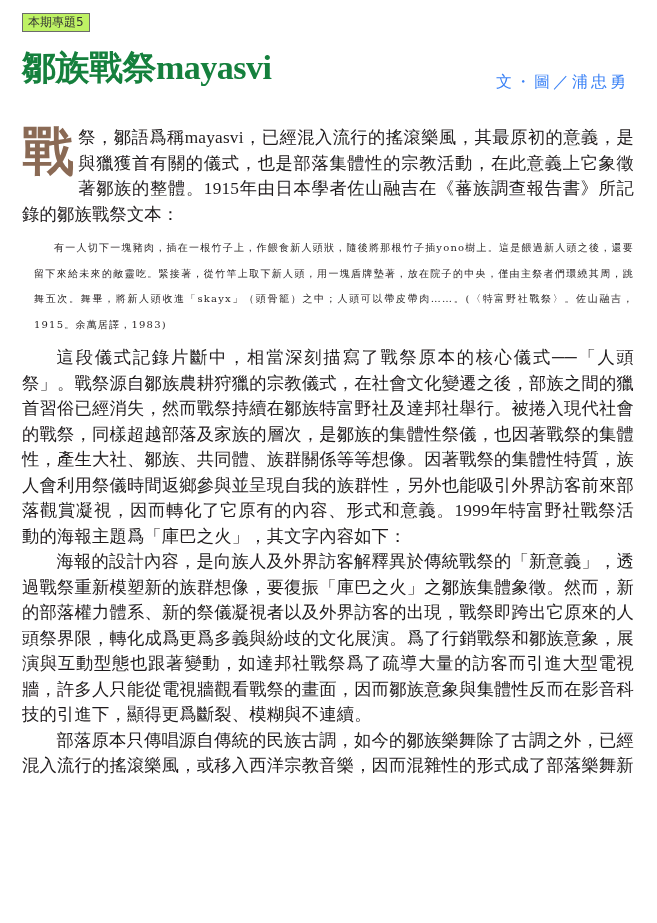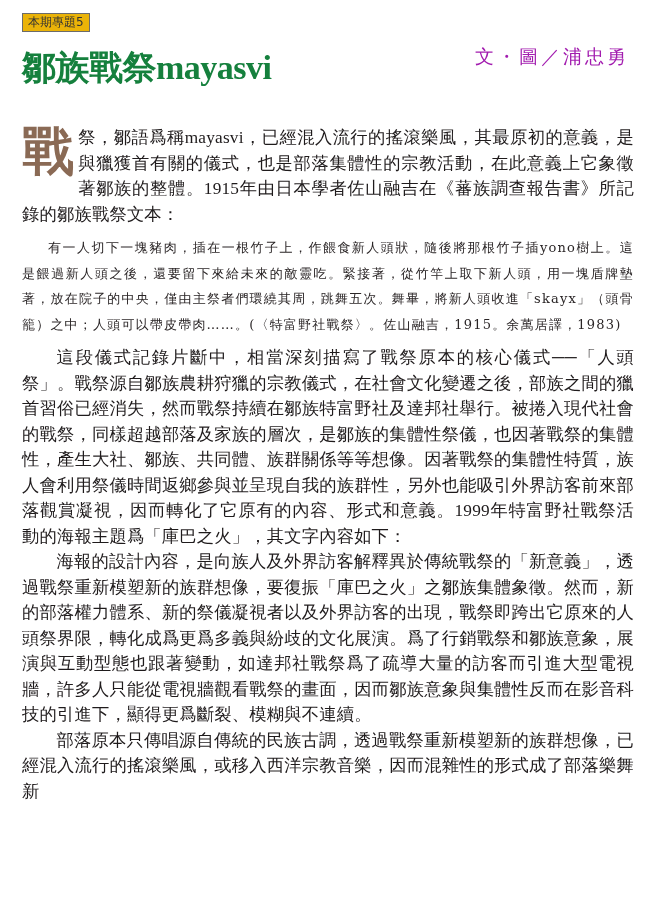--- a/index.html
+++ b/index.html
@@ -4,47 +4,47 @@
   <style>
     html, body { margin: 0; padding: 0; background: #ffffff; }
     body {
       width: 657px; height: 923px; overflow: hidden; position: relative;
       font-family: "DejaVu Serif", "Liberation Serif", serif;
       color: #231f20;
     }
     .tag {
       position: absolute; left: 22px; top: 13px;
       height: 17px; padding: 0 5px;
-      background: #eab308; border: 1px solid #6b6b6b;
+      background: #bef264; border: 1px solid #6b6b6b;
       font-family: "DejaVu Sans", "Liberation Sans", sans-serif;
       font-size: 12px; line-height: 17px; color: #333;
     }
     .title {
       position: absolute; left: 22px; top: 44px;
       font-family: "Liberation Serif", "DejaVu Serif", serif;
       font-weight: bold; font-size: 34px; line-height: 48px;
       color: #15803d; letter-spacing: -0.5px;
     }
     .byline {
-      position: absolute; right: 28px; top: 44px;
-      font-size: 19px; letter-spacing: 3px; color: #a21caf;
+      position: absolute; right: 28px; top: 72px;
+      font-size: 16px; letter-spacing: 3px; color: #3b82f6;
     }
     .article {
       position: absolute; left: 22px; top: 125px; width: 612px;
     }
     .p {
       font-family: "Liberation Serif", "DejaVu Serif", serif;
       font-size: 17.3px; line-height: 25.5px; margin: 0;
       text-align: justify; text-align-last: left;
       letter-spacing: 0.2px; color: #1f1b1c;
     }
     .p.indent { text-indent: 2em; }
     .quote {
       font-family: "DejaVu Serif", "Liberation Serif", serif;
-      font-size: 13px; line-height: 25.5px; margin: 8px 0 8px 0;
+      font-size: 10px; line-height: 25.5px; margin: 8px 0 8px 12px;
       text-align: justify; text-align-last: left; text-indent: 2em;
       letter-spacing: 1.2px; color: #2a2526;
     }
     .dropcap {
       float: left; font-size: 52px; line-height: 50px;
       margin: 2px 4px 0 0; font-weight: bold; color: #8a6a55;
       font-family: "Liberation Serif", "DejaVu Serif", serif;
     }
   </style>
 </head>
@@ -52,14 +52,14 @@
 
 <div class="tag">本期專題5</div>
 <div class="title">鄒族戰祭mayasvi</div>
 <div class="byline">文・圖／浦忠勇</div>
 
 <div class="article">
   <p class="p"><span class="dropcap">戰</span><span>祭，鄒語爲稱mayasvi，已經混入流行的搖滾樂風，其最原初的意義，是與獵獲首有關的儀式，也是部落集體性的宗教活動，在此意義上它象徵著鄒族的整體。1915年由日本學者佐山融吉在《蕃族調查報告書》所記錄的鄒族戰祭文本：</span></p>
   <p class="quote">有一人切下一塊豬肉，插在一根竹子上，作餵食新人頭狀，隨後將那根竹子插yono樹上。這是餵過新人頭之後，還要留下來給未來的敵靈吃。緊接著，從竹竿上取下新人頭，用一塊盾牌墊著，放在院子的中央，僅由主祭者們環繞其周，跳舞五次。舞畢，將新人頭收進「skayx」（頭骨籠）之中；人頭可以帶皮帶肉……。(〈特富野社戰祭〉。佐山融吉，1915。余萬居譯，1983)</p>
   <p class="p indent">這段儀式記錄片斷中，相當深刻描寫了戰祭原本的核心儀式──「人頭祭」。戰祭源自鄒族農耕狩獵的宗教儀式，在社會文化變遷之後，部族之間的獵首習俗已經消失，然而戰祭持續在鄒族特富野社及達邦社舉行。被捲入現代社會的戰祭，同樣超越部落及家族的層次，是鄒族的集體性祭儀，也因著戰祭的集體性，產生大社、鄒族、共同體、族群關係等等想像。因著戰祭的集體性特質，族人會利用祭儀時間返鄉參與並呈現自我的族群性，另外也能吸引外界訪客前來部落觀賞凝視，因而轉化了它原有的內容、形式和意義。1999年特富野社戰祭活動的海報主題爲「庫巴之火」，其文字內容如下：</p>
   <p class="p indent">海報的設計內容，是向族人及外界訪客解釋異於傳統戰祭的「新意義」，透過戰祭重新模塑新的族群想像，要復振「庫巴之火」之鄒族集體象徵。然而，新的部落權力體系、新的祭儀凝視者以及外界訪客的出現，戰祭即跨出它原來的人頭祭界限，轉化成爲更爲多義與紛歧的文化展演。爲了行銷戰祭和鄒族意象，展演與互動型態也跟著變動，如達邦社戰祭爲了疏導大量的訪客而引進大型電視牆，許多人只能從電視牆觀看戰祭的畫面，因而鄒族意象與集體性反而在影音科技的引進下，顯得更爲斷裂、模糊與不連續。</p>
-  <p class="p indent">部落原本只傳唱源自傳統的民族古調，透過戰祭重新模塑新的族群想像，已經混入流行的搖滾樂風，或移入西洋宗教音樂，因而混雜性的形式成了部落樂舞新</p>
+  <p class="p indent">部落原本只傳唱源自傳統的民族古調，如今的鄒族樂舞除了古調之外，已經混入流行的搖滾樂風，或移入西洋宗教音樂，因而混雜性的形式成了部落樂舞新</p>
 </div>
 
 </body></html>

